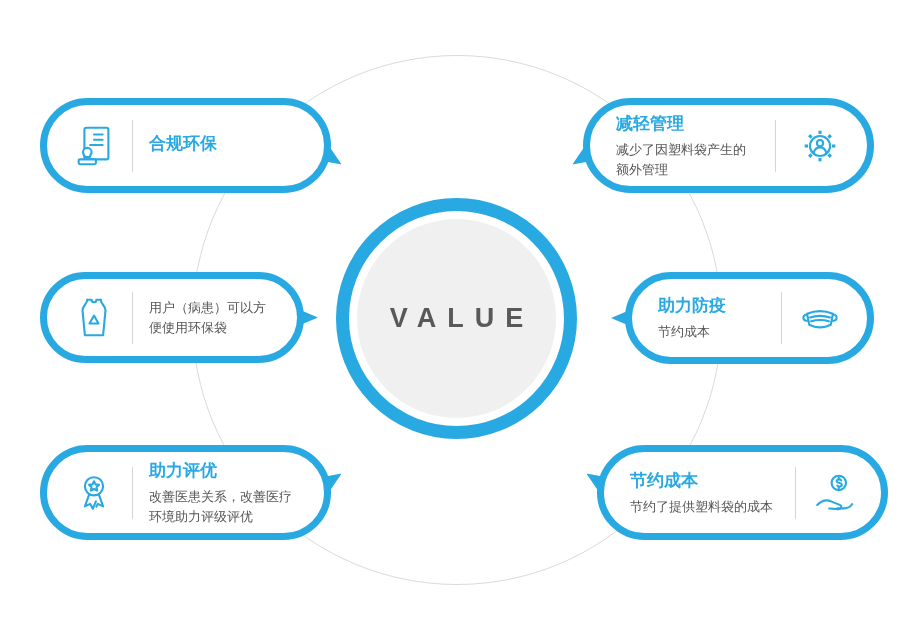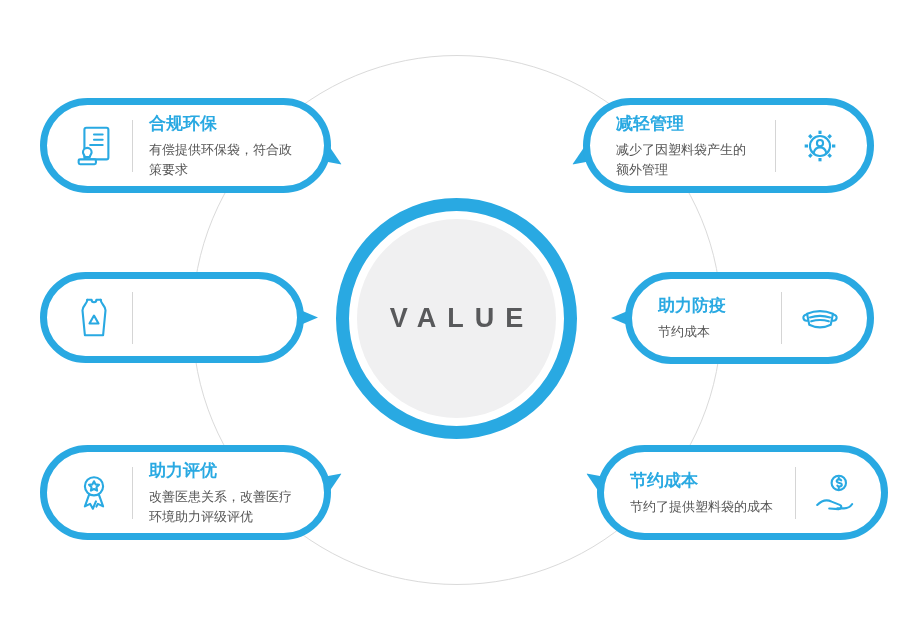--- a/index.html
+++ b/index.html
@@ -82,37 +82,37 @@
           <line x1="24" y1="12" x2="33" y2="12"></line>
           <line x1="24" y1="17.5" x2="33" y2="17.5"></line>
           <line x1="20" y1="23" x2="33" y2="23"></line>
           <path d="M12.5 30.5a4.5 4.5 0 0 1 9 0c0 2.3-1.8 2.7-1.8 5h-5.4c0-2.3-1.8-2.7-1.8-5z" fill="#fff"></path>
           <rect x="8" y="38" width="18" height="5" rx="1.5" fill="#fff"></rect>
         </svg>
       </div>
       <div class="divider"></div>
       <div class="card-text">
         <div class="card-title">合规环保</div>
-        <div class="card-desc">有偿提供环保袋，符合政策要求</div>
       </div>
     </div>
   </div>
 
   <div class="card pos2 left">
     <div class="tail tail-right"></div>
     <div class="card-body">
       <div class="icon-box">
         <svg viewBox="0 0 48 48" width="46" height="46" fill="none" stroke="currentColor" stroke-width="2.2" stroke-linecap="round" stroke-linejoin="round">
           <path d="M17 5C17 9.5 12 11 12 16L14.5 42H33.5L36 16C36 11 31 9.5 31 5"></path>
           <path d="M17 5H21.5C21.5 8.5 26.5 8.5 26.5 5H31"></path>
           <path d="M24 21.5l4.7 8.3H19.3z"></path>
         </svg>
       </div>
       <div class="divider"></div>
       <div class="card-text">
+        <div class="card-desc">用户（病患）可以方便使用环保袋</div>
       </div>
     </div>
   </div>
 
   <div class="card pos4 right">
     <div class="tail tail-left"></div>
     <div class="card-body">
       <div class="card-text">
         <div class="card-title">减轻管理</div>
         <div class="card-desc">减少了因塑料袋产生的额外管理</div>

